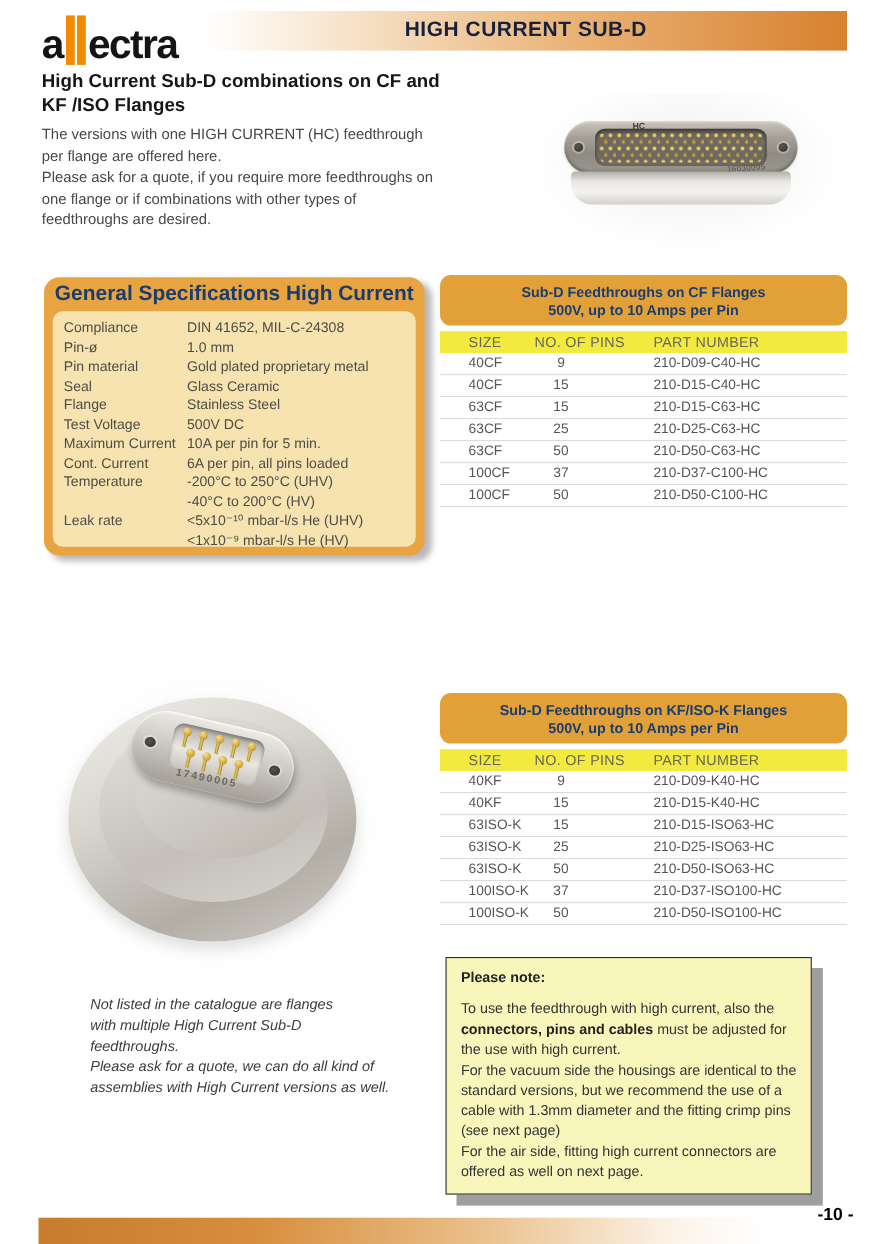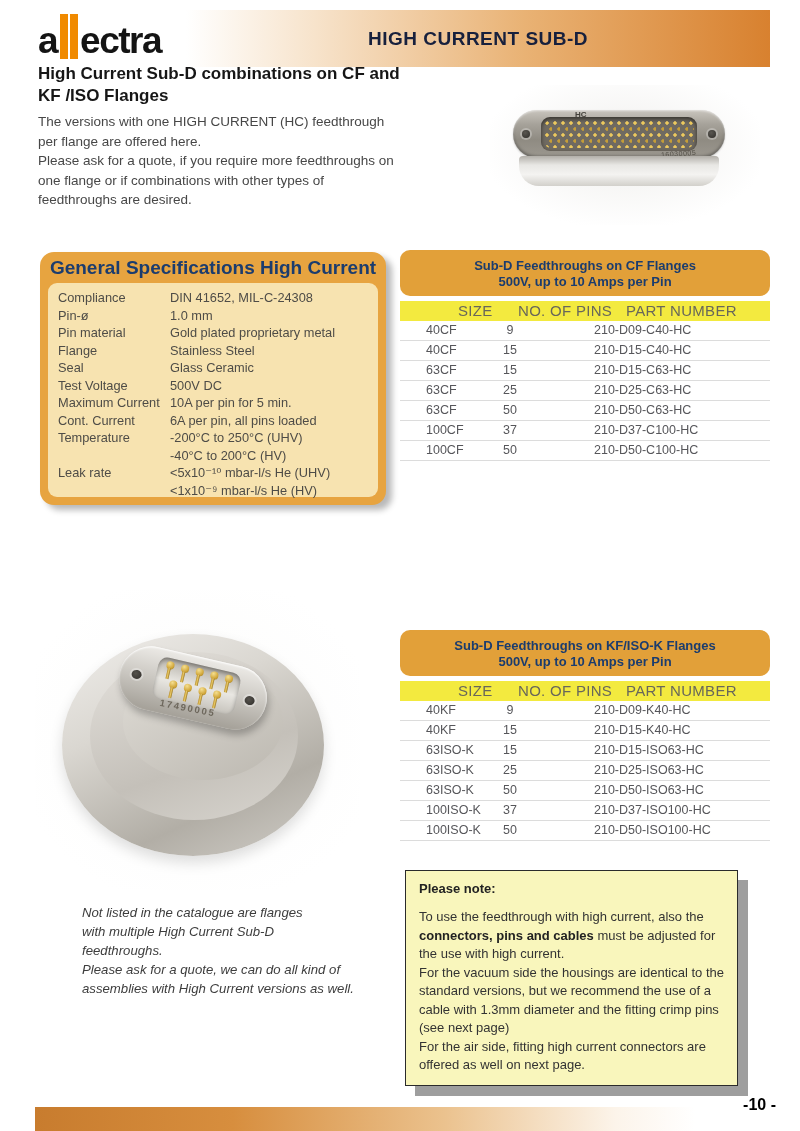--- a/index.html
+++ b/index.html
@@ -10,21 +10,21 @@
     font-family:"Liberation Sans","DejaVu Sans",sans-serif;
     color:#3c3c3c;
   }
 
   
   .logo { position:absolute; left:38px; top:10px; display:flex; align-items:flex-end; height:50px; }
   .logo .ltx { font-size:37px; font-weight:bold; color:#141414; letter-spacing:-1.5px; line-height:38px; }
   .logo .bar { width:8px; height:45px; background:#F08A00; margin:0 2px 1px 3px; }
   .logo .bar + .bar { margin-left:0; }
   .banner {
-    position:absolute; left:186px; top:10px; width:584px; height:57px;
+    position:absolute; left:186px; top:10px; width:584px; height:36px;
     background:linear-gradient(to right,#ffffff 0%,#f7e3cb 22%,#e9b274 58%,#d8812f 100%);
     display:flex; align-items:center; justify-content:center;
   }
   .banner-title { font-size:19px; font-weight:bold; color:#17203d; letter-spacing:.5px; }
 
   
   .heading { position:absolute; left:38px; top:63px; font-size:17px; font-weight:bold; color:#161616; line-height:22px; white-space:pre-line; }
   .intro-body { position:absolute; left:38px; top:112px; font-size:13.5px; color:#474747; line-height:19.5px; white-space:pre-line; }
 
   
@@ -59,21 +59,21 @@
   .spec-row { display:grid; grid-template-columns:112px 1fr; }
   .spec-label, .spec-vals { font-size:12.8px; line-height:17.5px; color:#4e4c47; }
 
   
   .ptable { position:absolute; width:370px; }
   .ptable-cf { left:400px; top:250px; } .ptable-kf { left:400px; top:630px; }
   .ptable-head { height:46px; border-radius:10px; background:#E2A039;
     display:flex; flex-direction:column; align-items:center; justify-content:center; gap:1px; }
   .ptable-head div { font-size:13px; font-weight:bold; color:#1B3C6E; }
   .col-band { position:relative; height:20px; background:#F3EA3F; margin-top:5px; }
-  .col-band div { position:absolute; top:0; line-height:20px; font-size:15px; color:#68675a; letter-spacing:.3px;margin-left:32px; }
+  .col-band div { position:absolute; top:0; line-height:20px; font-size:13px; color:#68675a; letter-spacing:.3px; }
   .trow { position:relative; height:20px; border-bottom:1px solid #dcdcdc; }
   .trow div { position:absolute; top:0; line-height:19px; font-size:12.5px; color:#56565a; }
   .c1, .h1 { left:26px; } .h2 { left:86px;text-align:center; } .h3, .c3 { left:194px; }
   .c2 { left:88px; width:44px; text-align:center; }
 
   
   .photo-bottom { position:absolute; left:35px; top:590px; width:325px; height:300px;
     background:radial-gradient(ellipse at 50% 50%, #fbfbfa 0%, #ffffff 80%); }
   .disc { position:absolute; left:27px; top:44px; width:262px; height:222px; border-radius:50%;
     background:linear-gradient(155deg,#f0eeeb 0%,#dad7d1 35%,#b2aea6 72%,#d0cdc7 100%);
@@ -166,29 +166,29 @@
             <div>1.0 mm</div>
           </div>
         </div>
         <div class="spec-row">
           <div class="spec-label">Pin material</div>
           <div class="spec-vals">
             <div>Gold plated proprietary metal</div>
           </div>
         </div>
         <div class="spec-row">
+          <div class="spec-label">Seal</div>
+          <div class="spec-vals">
+            <div>Glass Ceramic</div>
+          </div>
+        </div>
+        <div class="spec-row">
           <div class="spec-label">Flange</div>
           <div class="spec-vals">
             <div>Stainless Steel</div>
-          </div>
-        </div>
-        <div class="spec-row">
-          <div class="spec-label">Seal</div>
-          <div class="spec-vals">
-            <div>Glass Ceramic</div>
           </div>
         </div>
         <div class="spec-row">
           <div class="spec-label">Test Voltage</div>
           <div class="spec-vals">
             <div>500V DC</div>
           </div>
         </div>
         <div class="spec-row">
           <div class="spec-label">Maximum Current</div>

